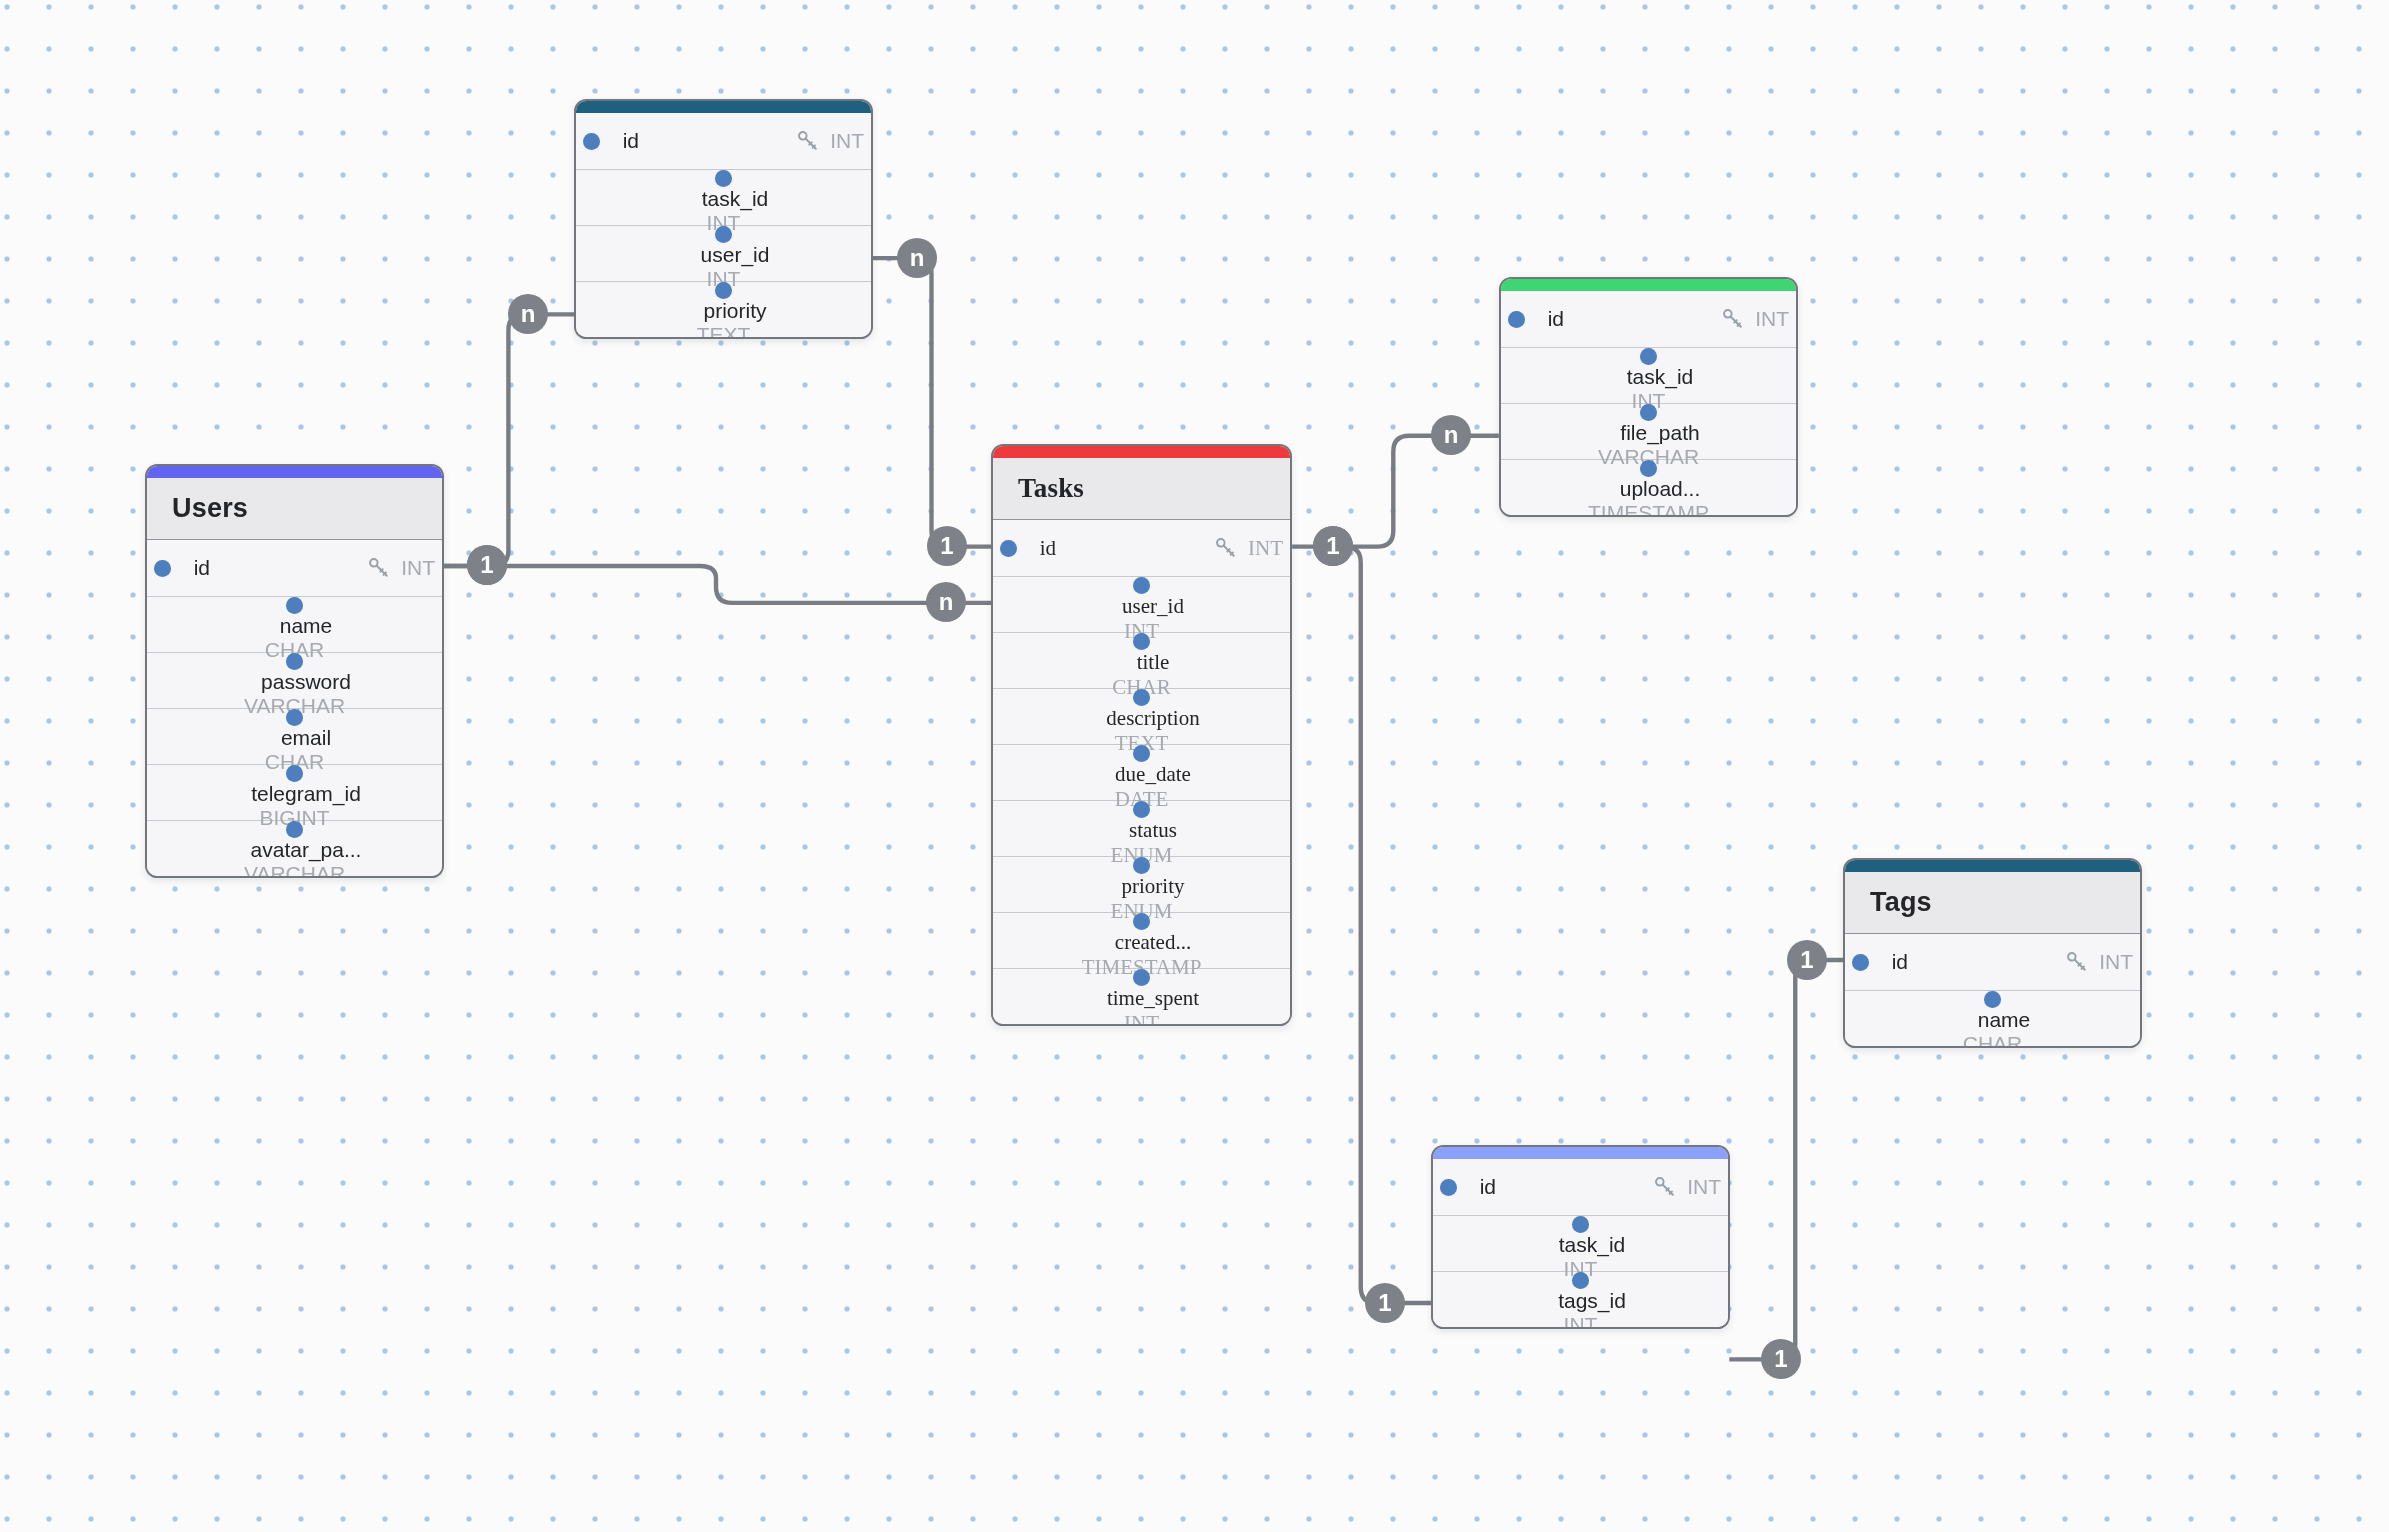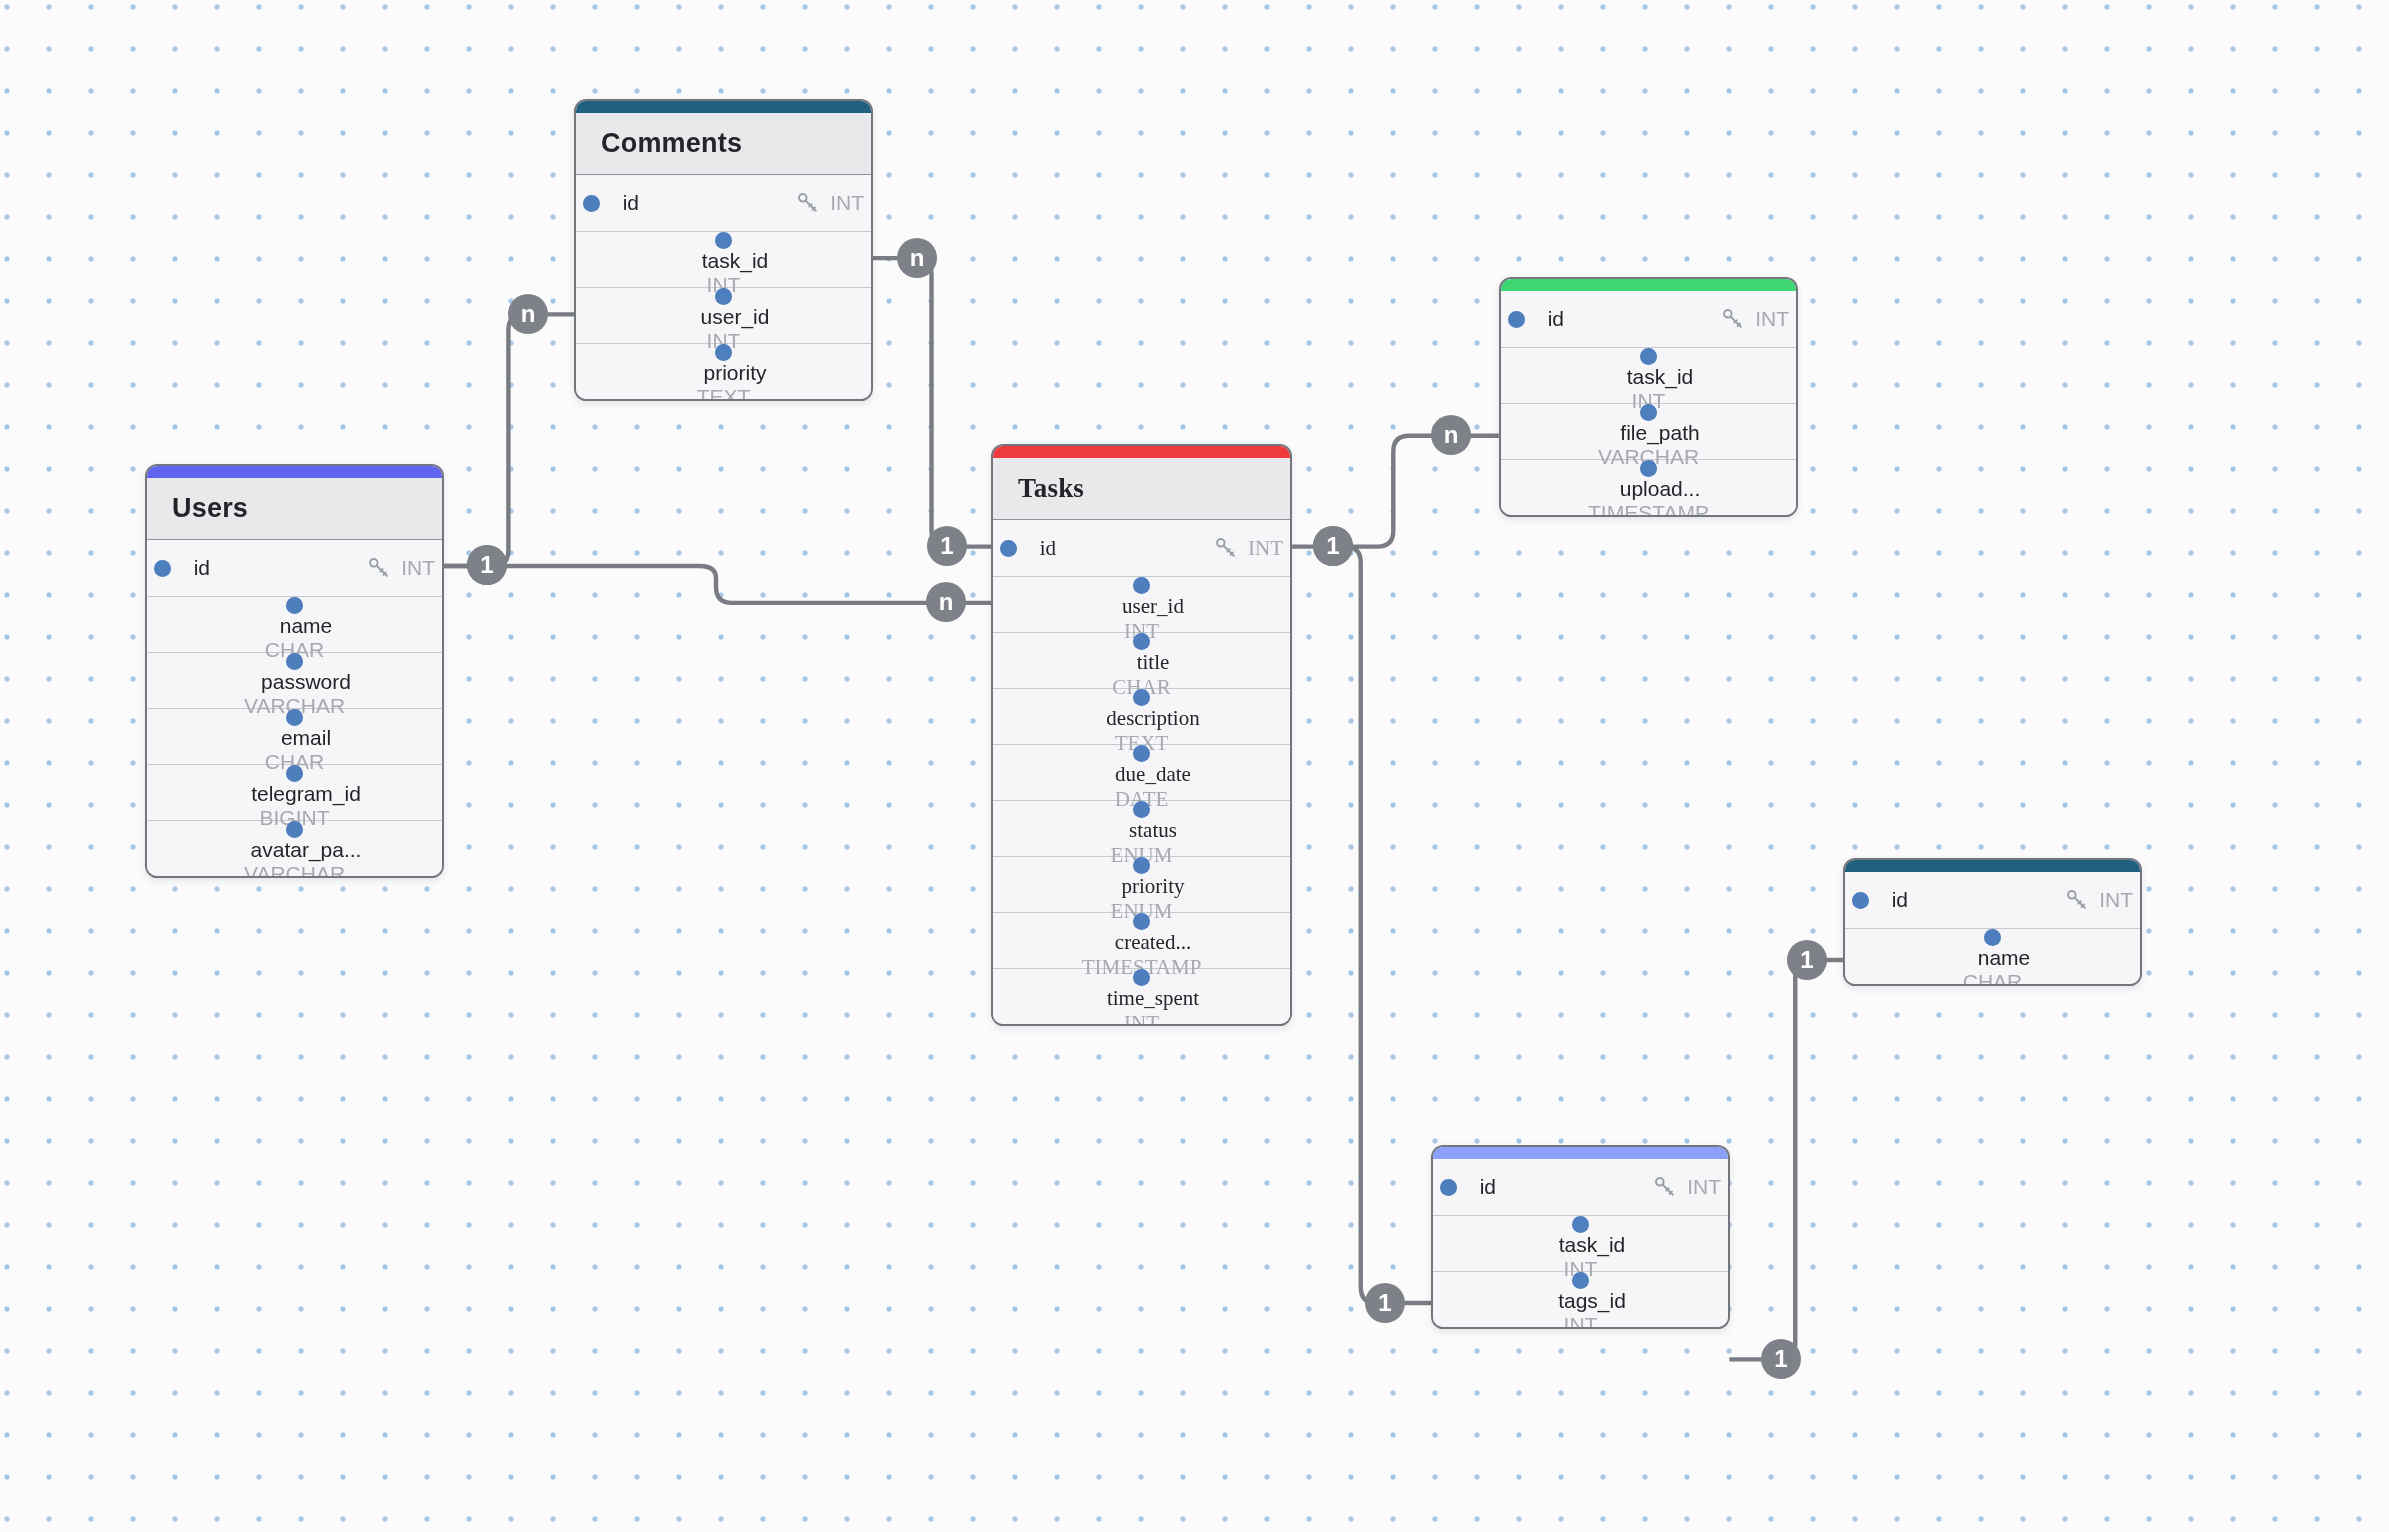--- a/index.html
+++ b/index.html
@@ -47,21 +47,20 @@
       <path d="M 505 643 H 560 Q 578 643 578 625 V 375 Q 578 357 596 357 H 653"></path>
       <path d="M 505 643 H 796 Q 814 643 814 657 V 667 Q 814 685 832 685 H 1127"></path>
       <path d="M 992 293 H 1041 Q 1059 293 1059 311 V 603 Q 1059 621 1077 621 H 1127"></path>
       <path d="M 1469 621 H 1566 Q 1584 621 1584 603 V 513 Q 1584 495 1602 495 H 1704"></path>
       <path d="M 1529 621 Q 1547 621 1547 639 V 1463 Q 1547 1481 1565 1481 H 1627"></path>
       <path d="M 2104 1091 H 2059 Q 2041 1091 2041 1109 V 1527 Q 2041 1545 2023 1545 H 1966"></path>
     </svg>
   <div id="tables">
       <div class="table" style="left: 574px; top: 99px; width: 299px;">
         <div class="strip" style="background: rgb(30, 96, 126);"></div>
-        <div class="ttitle">Comments</div>
         <div class="row">
           <span class="dot"></span>
           <span class="fname">id</span>
           <span class="sp"></span>
           <span class="keyicon">
             <svg viewBox="0 0 24 24" width="26" height="26" fill="none" stroke="#9aa0a8" stroke-width="1.8" stroke-linecap="round" stroke-linejoin="round">
               <circle cx="7.2" cy="7.2" r="3.5"></circle>
               <path d="M9.9 9.9 L19.2 19.2"></path>
               <path d="M15.4 13.2 L13.2 15.4"></path>
               <path d="M18.4 16.2 L16.2 18.4"></path>
@@ -232,20 +231,21 @@
         </div>
         <div class="row">
           <span class="dot"></span>
           <span class="fname">upload...</span>
           <span class="sp"></span>
           <span class="ftype">TIMESTAMP</span>
         </div>
       </div>
       <div class="table" style="left: 1843px; top: 858px; width: 299px;">
         <div class="strip" style="background: rgb(30, 96, 126);"></div>
+        <div class="ttitle">Tags</div>
         <div class="row">
           <span class="dot"></span>
           <span class="fname">id</span>
           <span class="sp"></span>
           <span class="keyicon">
             <svg viewBox="0 0 24 24" width="26" height="26" fill="none" stroke="#9aa0a8" stroke-width="1.8" stroke-linecap="round" stroke-linejoin="round">
               <circle cx="7.2" cy="7.2" r="3.5"></circle>
               <path d="M9.9 9.9 L19.2 19.2"></path>
               <path d="M15.4 13.2 L13.2 15.4"></path>
               <path d="M18.4 16.2 L16.2 18.4"></path>

